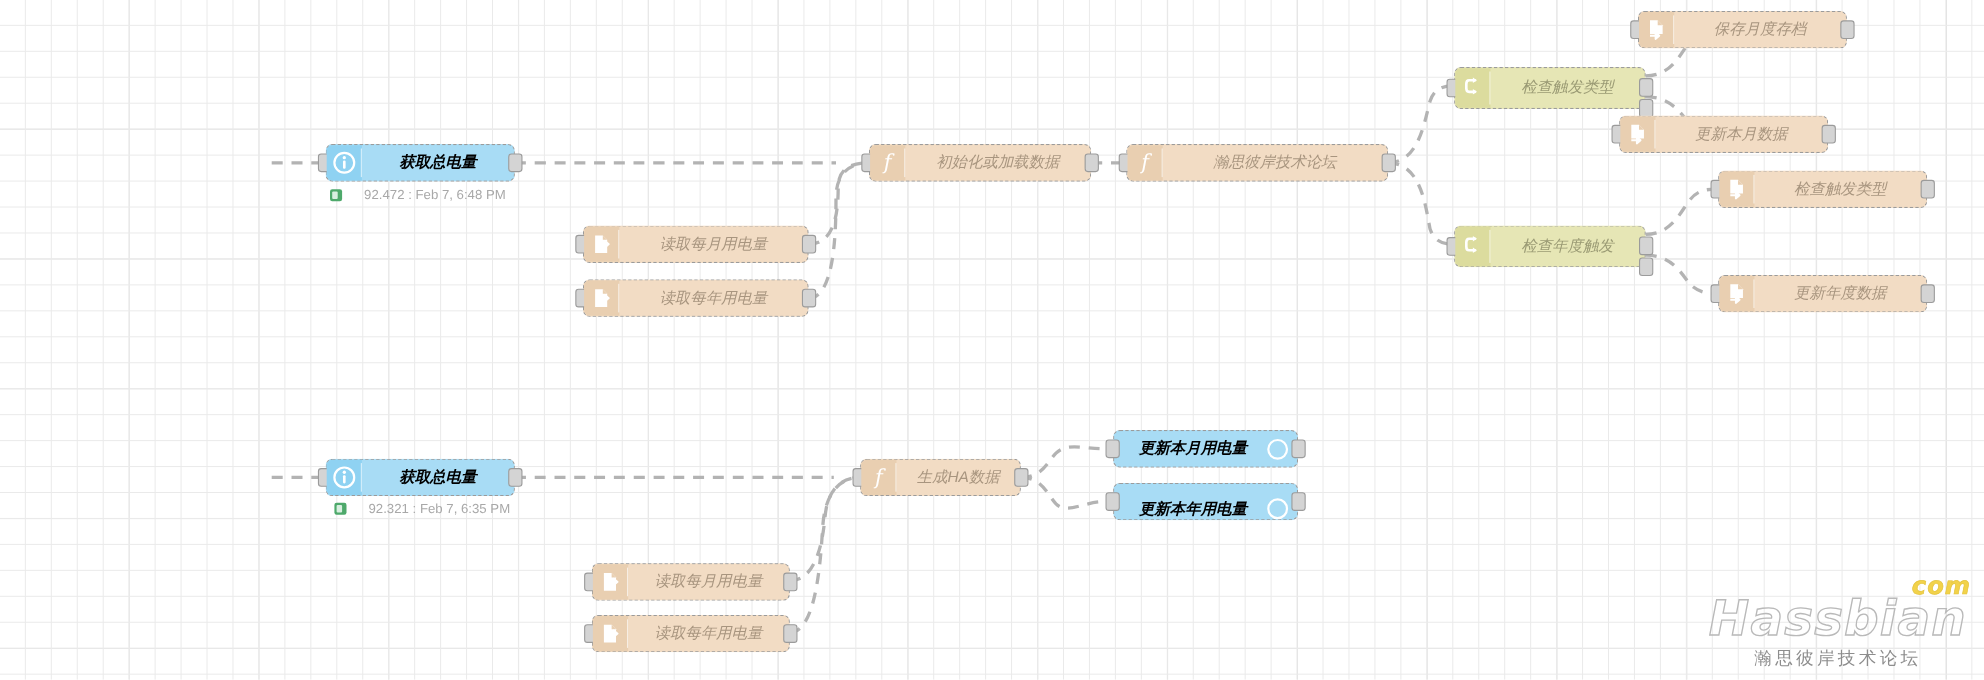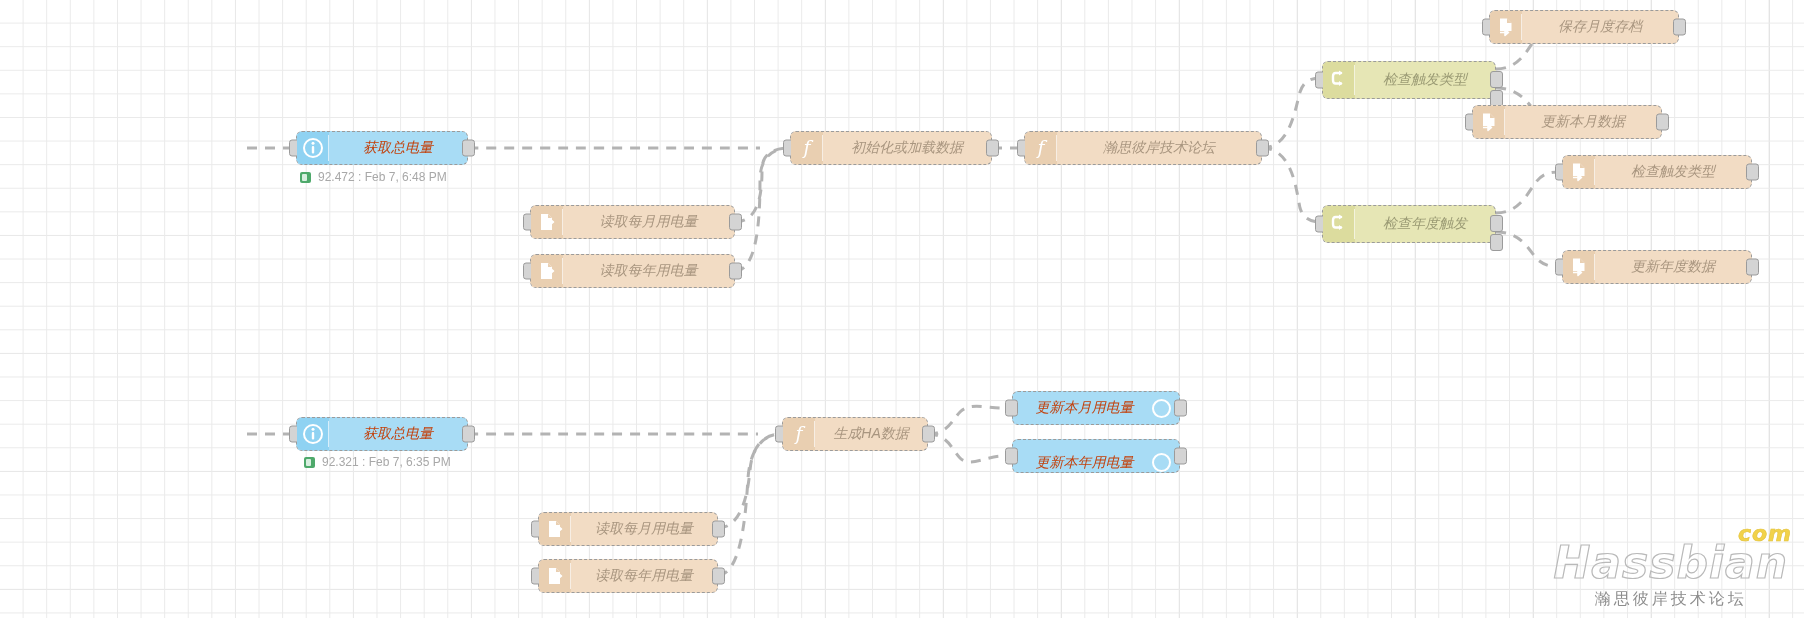--- a/index.html
+++ b/index.html
@@ -86,21 +86,21 @@
   }
   .node .label.center { text-align: center; }
 
   
   .n-inject { background: #cdd7e8; }
   .n-inject .icon-box { background: #b5c2d8; }
   .n-inject .label { color: #7b7f87; }
 
   .n-api   { background: #a8dcf5; }
   .n-api .icon-box { background: #8fd2f2; }
-  .n-api .label { color: #c2410c; }
+  .n-api .label { color: #000000; font-weight: bold; }
 
   .n-func  { background: #f2dcc4; }
   .n-func .icon-box { background: #e9cfb1; }
   .n-func .label { color: #a8957f; }
 
   .n-switch { background: #e6e6b5; }
   .n-switch .icon-box { background: #dcdc9e; }
   .n-switch .label { color: #9a9a74; }
 
   .n-file  { background: #f2dcc4; }
@@ -146,21 +146,21 @@
     height: 17px;
     background: #ccd5e3;
     border-radius: 3px;
   }
 
   
   .status {
     position: absolute;
     display: flex;
     align-items: center;
-    gap: 7px;
+    gap: 20px;
     font-size: 12px;
     color: #a8a8a8;
     white-space: nowrap;
   }
   .status .dot {
     width: 11px;
     height: 11px;
     background: #4ea96b;
     border-radius: 2px;
     flex: 0 0 11px;

